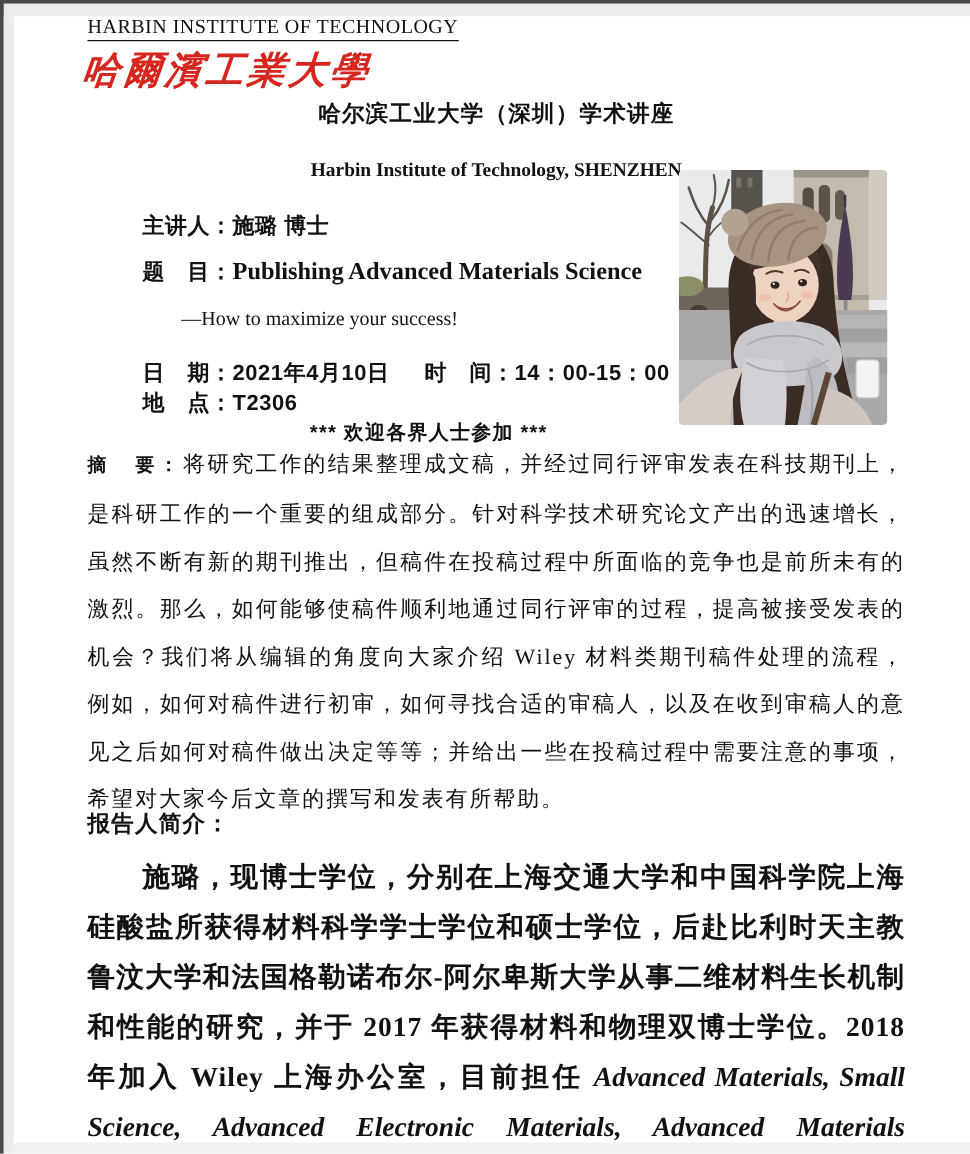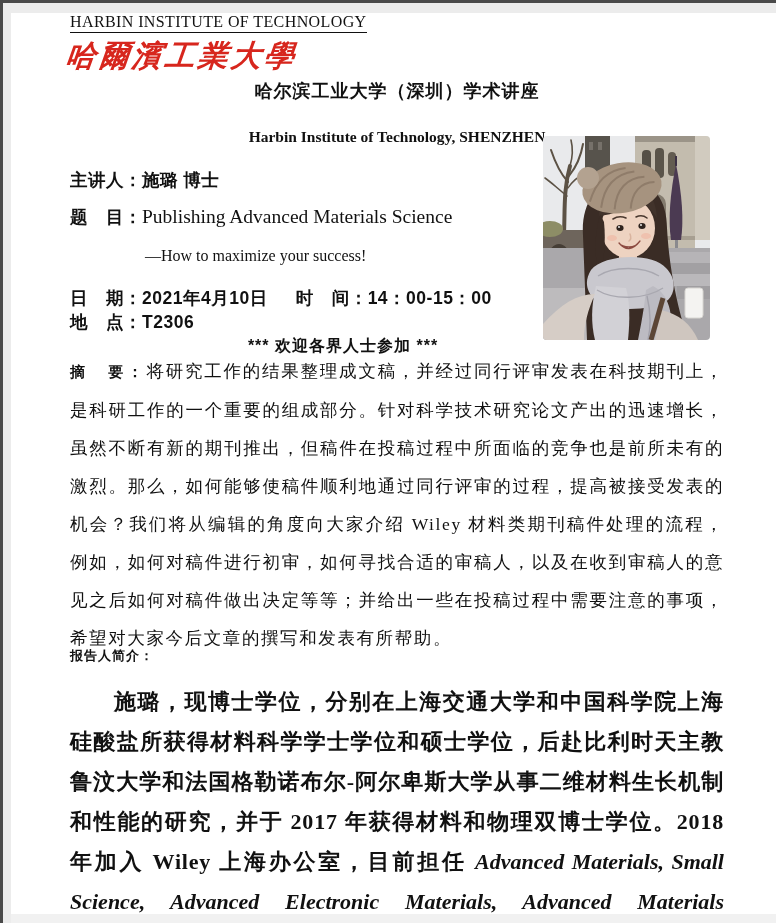--- a/index.html
+++ b/index.html
@@ -21,41 +21,41 @@
   .calligraphy { left:66px; top:36px; font-size:30px; font-weight:bold; font-style:italic;
                  letter-spacing:3px; transform:skewX(-6deg);
                  font-family:"Liberation Serif", serif; }
 
   .cn-title { left:70px; top:79px; width:654px; text-align:center;
               font-size:18px; font-weight:bold; font-family:"Liberation Sans", sans-serif; letter-spacing:1px; }
 
   .en-subtitle { left:70px; top:128px; width:654px; text-align:center;
                  font-size:15.5px; font-weight:bold; font-family:"Liberation Serif", serif; }
 
-  .info-line { font-family:"Liberation Sans", sans-serif; font-weight:bold; font-size:17.5px; letter-spacing:.5px; }
+  .info-line { font-family:"Liberation Sans", sans-serif; font-weight:bold; font-size:17.5px; letter-spacing:.5px;margin-left:44px; }
   .lab { font-weight:bold; font-family:"Liberation Sans", sans-serif; }
   .speaker-line { left:70px; top:168px; }
   .topic-line   { left:70px; top:205px; }
-  .topic-line .topic-en { font-family:"Liberation Serif", serif; font-weight:normal; font-size:19.5px; letter-spacing:0; }
+  .topic-line .topic-en { font-family:"Liberation Serif", serif; font-weight:bold; font-size:19.5px; letter-spacing:0; }
   .topic-sub    { left:145px; top:247px; font-family:"Liberation Serif", serif; font-size:16px; }
   .datetime-line{ left:70px; top:286px; }
   .time-group   { margin-left:28px; }
   .venue-line   { left:70px; top:310px; }
 
   .welcome { left:70px; top:336px; width:546px; text-align:center;
              font-family:"Liberation Sans", sans-serif; font-weight:bold; font-size:16px; letter-spacing:1px; }
 
   .abstract { left:70px; top:352px; width:654px;
               font-size:17.5px; line-height:38px; letter-spacing:1.6px;
               text-align:justify; text-justify:inter-character;
               font-family:"Liberation Serif", serif; }
   .abstract .lab { font-size:15px; letter-spacing:4px; }
 
   .bio-label { left:70px; top:647px; font-family:"Liberation Sans", sans-serif;
-               font-weight:bold; font-size:13px; letter-spacing:1px; }
+               font-weight:bold; font-size:18px; letter-spacing:1px; }
 
   .bio { left:70px; top:682px; width:654px; text-indent:2em;
          font-size:22px; font-weight:bold; line-height:40px; letter-spacing:.8px;
          text-align:justify; text-justify:inter-character;
          font-family:"Liberation Serif", serif; }
   .bio .journals { font-style:italic; letter-spacing:0; }
 
   .photo { left:543px; top:136px; width:167px; height:204px; border-radius:4px; overflow:hidden; }
   .photo svg { display:block; }
 </style>

